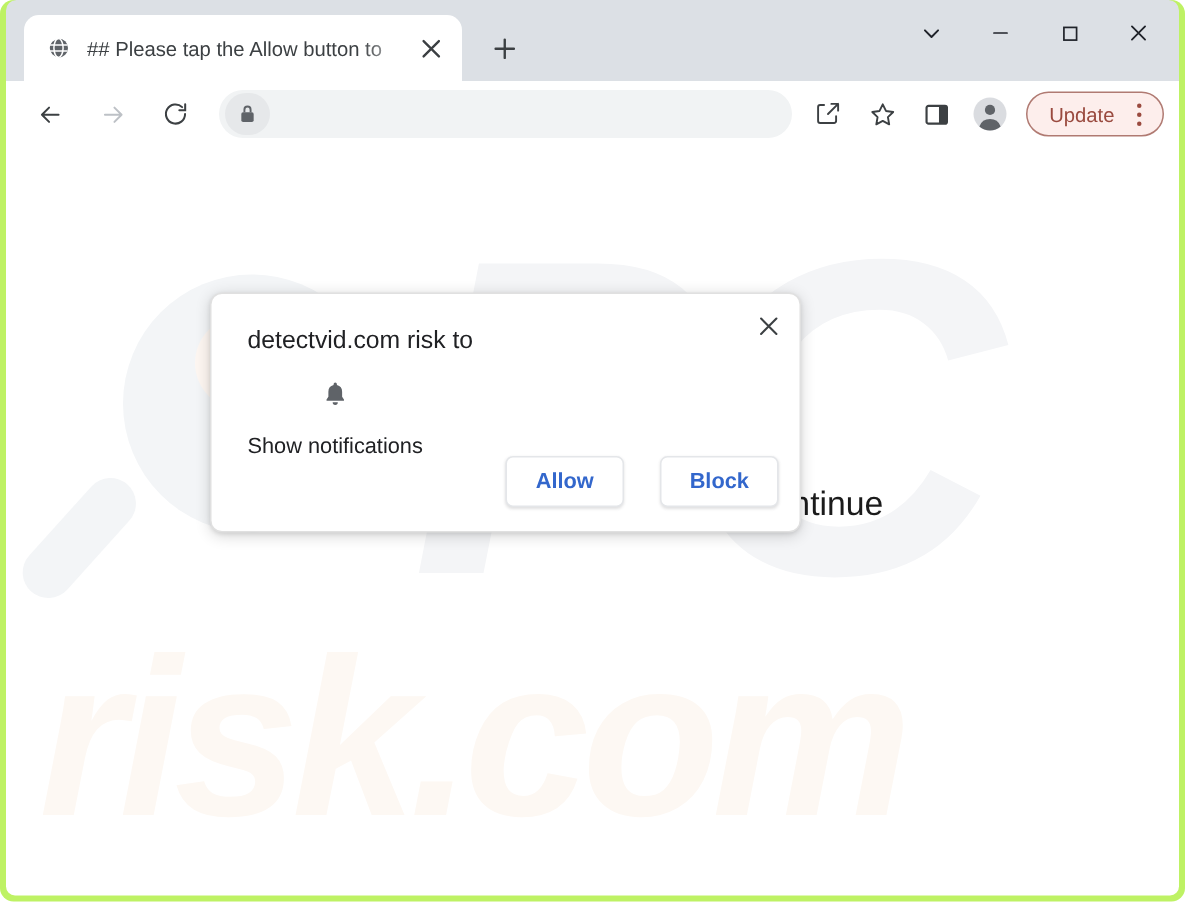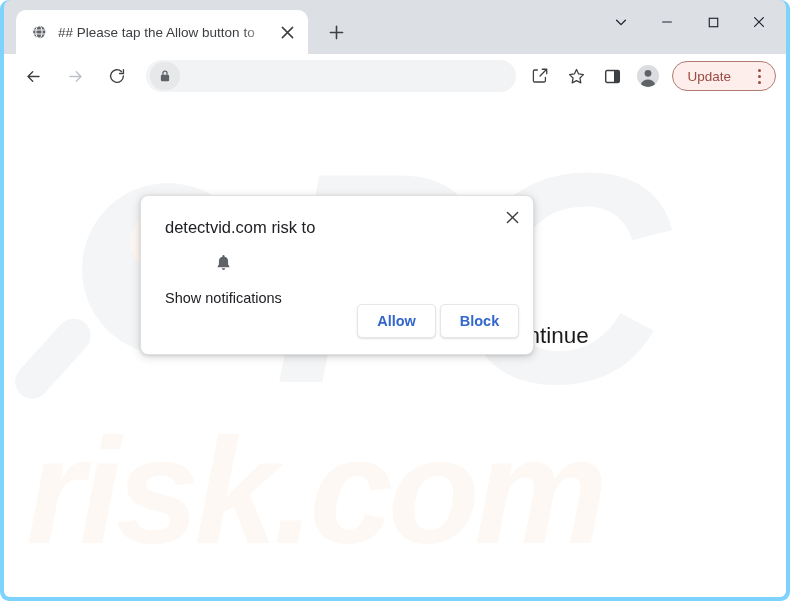--- a/index.html
+++ b/index.html
@@ -10,21 +10,21 @@
     overflow: hidden;
     background: #ffffff;
     font-family: "Liberation Sans", sans-serif;
   }
 
   
   .window-frame {
     position: absolute;
     left: 0; top: 0;
     width: 790px; height: 601px;
-    background: #7dd3fc;
+    background: #bef264;
     border-radius: 9px;
     padding: 4px 4px 4px 4px;
   }
 
   
   .tab-strip {
     position: absolute;
     left: 4px; top: 0;
     width: 782px;
     height: 54px;
@@ -160,21 +160,21 @@
     flex: 0 0 auto;
     height: 30px;
     margin-left: 6px;
     margin-right: 2px;
     padding: 0 6px 0 14px;
     border: 1px solid #b07a72;
     background: #fdeeec;
     border-radius: 15px;
     display: flex;
     align-items: center;
-    gap: 18px;
+    gap: 6px;
   }
   .update-label {
     font-size: 13.5px;
     color: #9a4a3f;
   }
   .kebab {
     width: 20px; height: 22px;
     display: flex; flex-direction: column;
     align-items: center; justify-content: center;
     gap: 3px;
@@ -322,21 +322,21 @@
     gap: 17px;
     flex-direction: column;
   }
   .perm-bell { width: 20px; height: 20px; display: flex; align-items: center; justify-content: center; }
   .perm-row-label { font-size: 14.5px; color: #202124; }
 
   .perm-actions {
     position: absolute;
     right: 14px; bottom: 16px;
     display: flex;
-    gap: 4px;
+    gap: 24px;
   }
   .perm-btn {
     min-width: 79px;
     height: 34px;
     padding: 0 16px;
     border: 1px solid #e4e6e9;
     border-radius: 5px;
     background: #ffffff;
     color: #3367cc;
     font-size: 14.5px;

